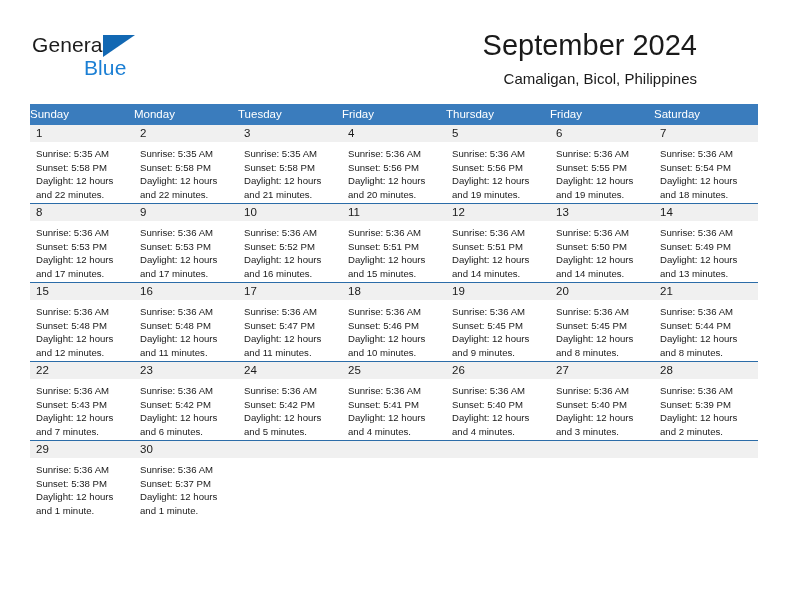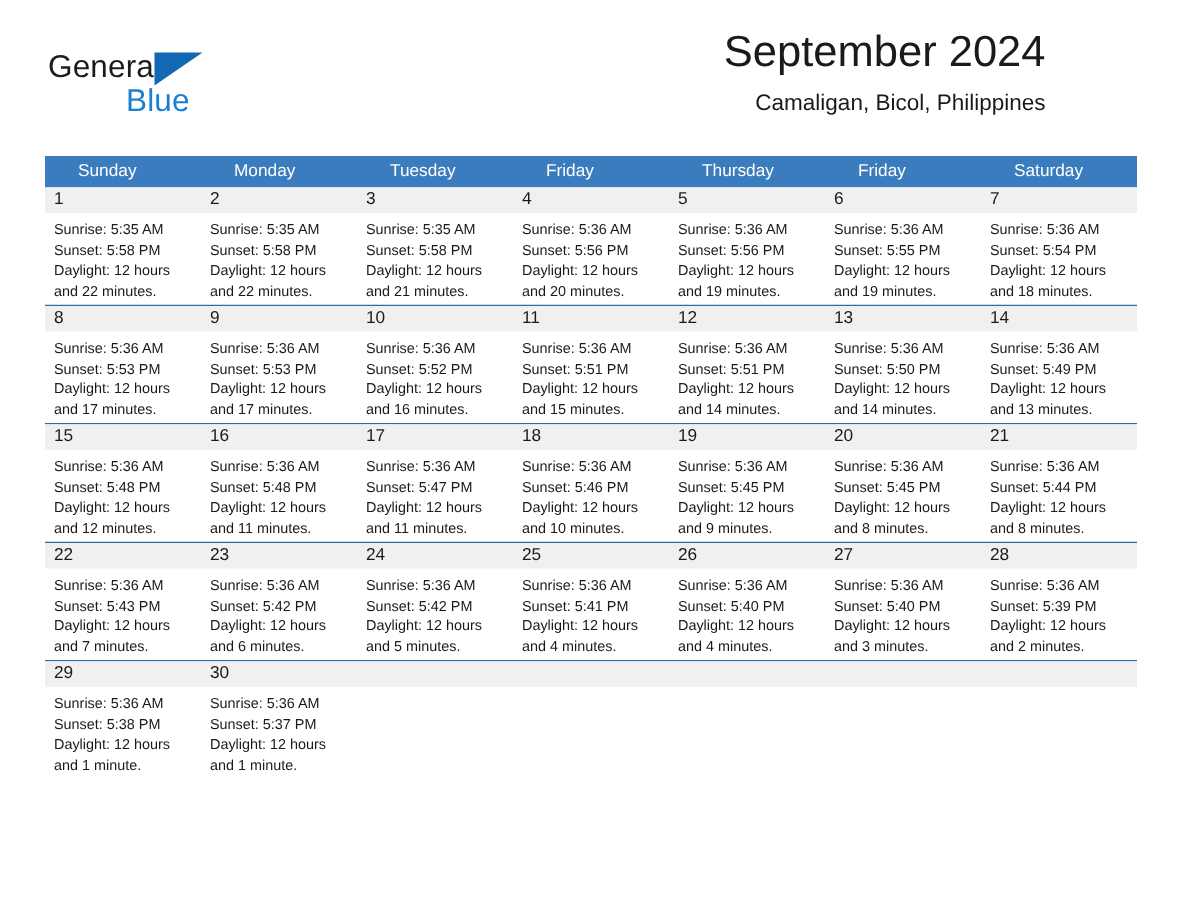--- a/index.html
+++ b/index.html
@@ -62,21 +62,21 @@
     height: 26px;
     line-height: 26px;
     font-size: 21px;
     color: #1b7fd4;
     letter-spacing: 0.1px;
     white-space: nowrap;
   }
   .title-block {
     position: absolute;
     right: 35px;
-    top: 18px;
+    top: 28px;
     text-align: right;
   }
   .cal-title {
     font-size: 29px;
     line-height: 34px;
     color: #1a1a1a;
     font-weight: normal;
     margin: 0;
     white-space: nowrap;
   }
@@ -99,21 +99,21 @@
     display: flex;
     width: 728px;
     height: 21px;
     background: #3a7cbd;
   }
   .dow-cell {
     flex: 1 1 0;
     font-size: 11.5px;
     line-height: 21px;
     color: #ffffff;
-    padding-left: 22px;
+    padding-left: 0;
     box-sizing: border-box;
     white-space: nowrap;
   }
 
   .week-row {
     display: flex;
     width: 728px;
     border-top: 1.5px solid #2b6ca8;
     box-sizing: border-box;
   }

